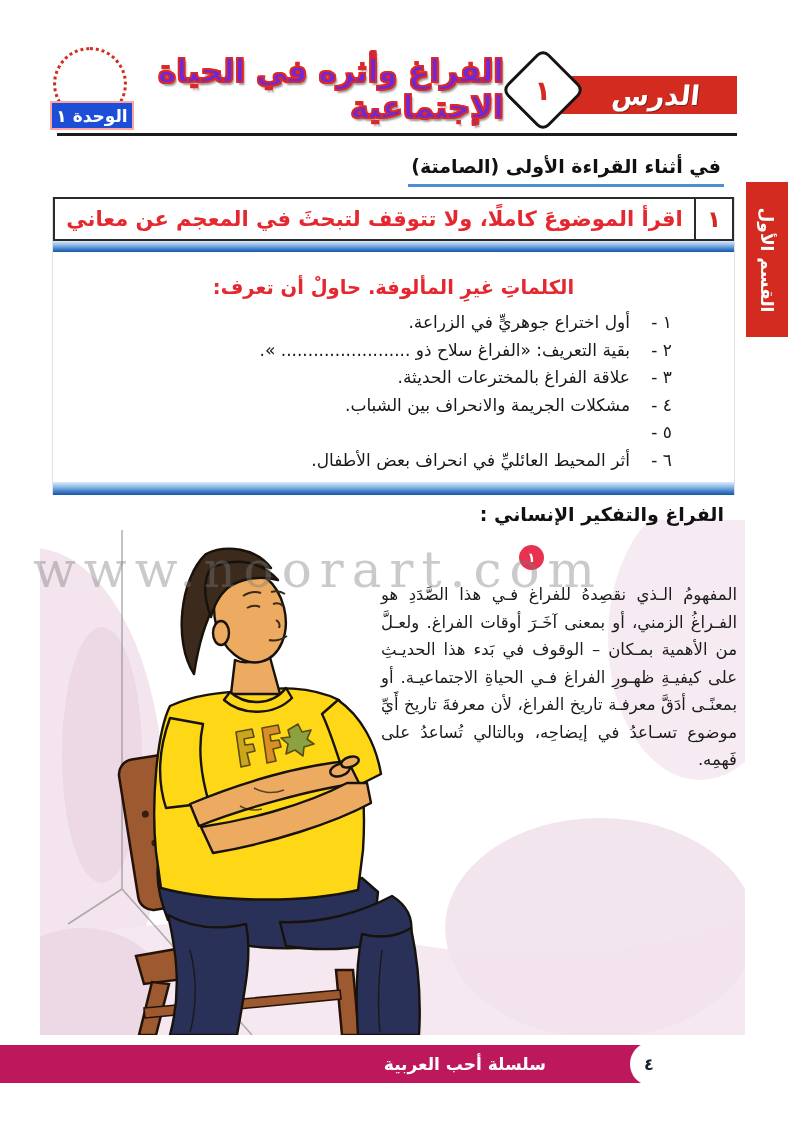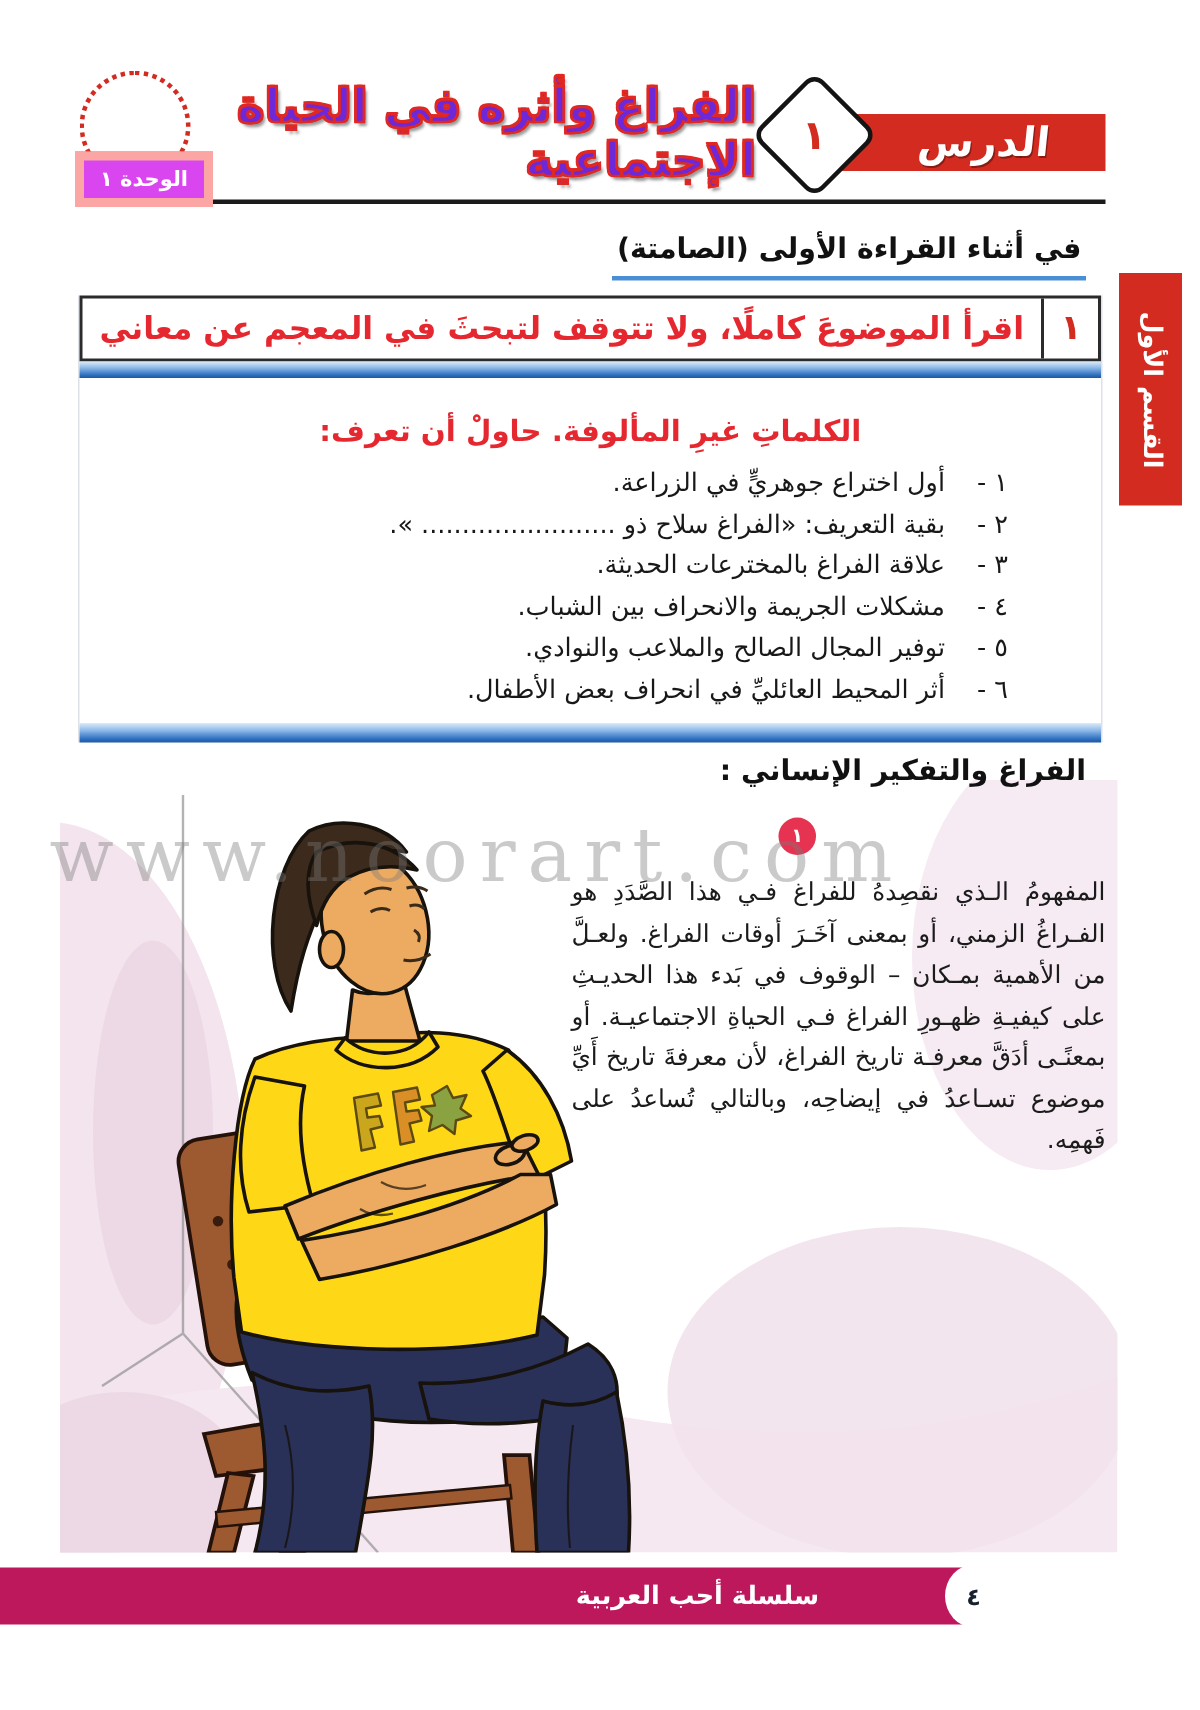--- a/index.html
+++ b/index.html
@@ -4,22 +4,22 @@
 <style>
   html,body{margin:0;padding:0;background:#fff;}
   body{width:800px;height:1140px;position:relative;overflow:hidden;
        font-family:"DejaVu Sans",sans-serif;}
   .abs{position:absolute;}
 
   
   .reading-circle{left:53px;top:47px;width:68px;height:68px;border-radius:50%;
     border:3px dotted #d32b20;background:#fff;display:flex;align-items:flex-end;
     justify-content:center;font-size:15px;font-weight:bold;color:#161616;z-index:6;}
-  .unit-box{left:50px;top:101px;width:80px;height:25px;background:#d946ef;
-    border:6px solid #fca5a5;color:#fff;font-size:14px;font-weight:bold;
+  .unit-box{left:50px;top:101px;width:80px;height:25px;background:#1d4ed8;
+    border:2px solid #fca5a5;color:#fff;font-size:17px;font-weight:bold;
     display:flex;align-items:center;justify-content:center;z-index:7;}
   .lesson-bar{left:529px;top:76px;width:208px;height:38px;background:#d32b20;
     display:flex;align-items:center;justify-content:center;padding-left:46px;
     box-sizing:border-box;z-index:4;}
   .lesson-bar span{color:#fff;font-size:27px;font-weight:bold;transform:skewX(-6deg);
     text-shadow:1px 1px 0 rgba(0,0,0,.35);}
   .lesson-diamond{left:513px;top:60px;width:54px;height:54px;background:#fff;
     border:3px solid #141414;border-radius:9px;transform:rotate(45deg);z-index:5;
     display:flex;align-items:center;justify-content:center;}
   .lesson-diamond span{transform:rotate(-45deg);color:#d32b20;font-size:27px;font-weight:bold;}
@@ -199,21 +199,20 @@
     <div class="inst-item">
       <span class="num">٣ -</span>
       <span>علاقة الفراغ بالمخترعات الحديثة.</span>
     </div>
     <div class="inst-item">
       <span class="num">٤ -</span>
       <span>مشكلات الجريمة والانحراف بين الشباب.</span>
     </div>
     <div class="inst-item">
       <span class="num">٥ -</span>
-      <span>توفير المجال الصالح والملاعب والنوادي.</span>
     </div>
     <div class="inst-item">
       <span class="num">٦ -</span>
       <span>أثر المحيط العائليِّ في انحراف بعض الأطفال.</span>
     </div>
   </div>
   <div class="bar-blue bottom"></div>
 </div>
 
 <div class="abs passage-heading">الفراغ والتفكير الإنساني :</div>

